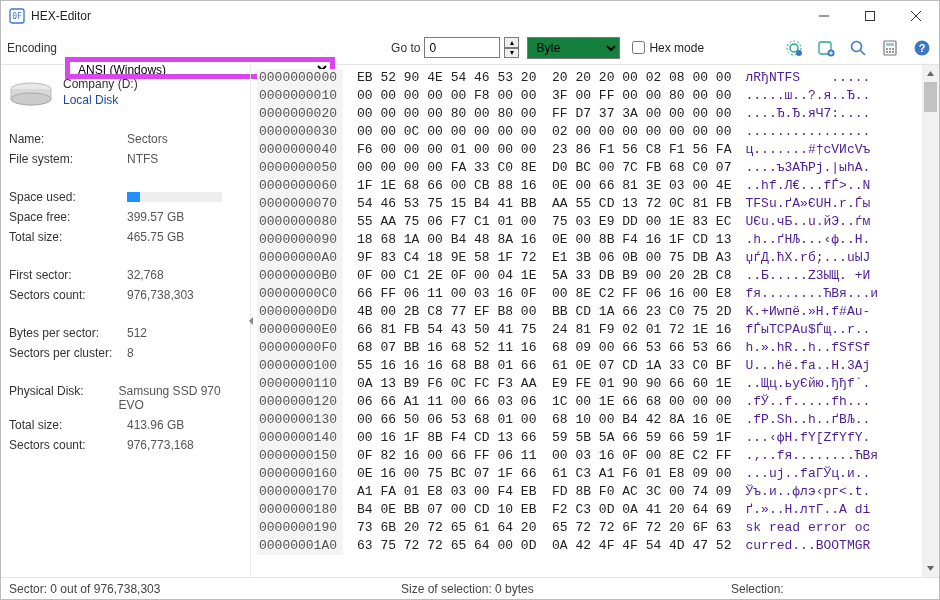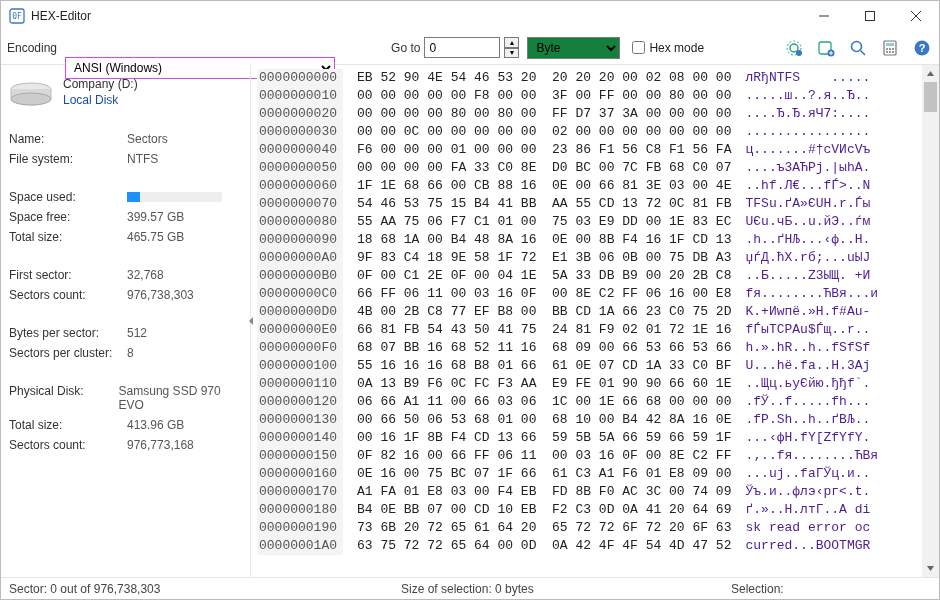--- a/index.html
+++ b/index.html
@@ -4,21 +4,21 @@
 <style>
   * { box-sizing: border-box; margin: 0; padding: 0; }
   body { font-family: "Segoe UI", Tahoma, sans-serif; font-size: 12px; background: #fff; color: #222; }
   .window { width: 940px; height: 600px; border: 1px solid #bbb; display: flex; flex-direction: column; }
   .titlebar { height: 30px; display: flex; align-items: center; padding: 0 0 0 8px; }
   .titlebar .appicon { width:16px; height:16px; margin-right:6px; }
   .titlebar .title { flex: 1; font-size: 12px; }
   .winbtn { width: 46px; height: 30px; display: flex; align-items: center; justify-content: center; }
   .toolbar { height: 34px; border-bottom: 1px solid #e5e5e5; display: flex; align-items: center; padding: 0 8px 0 6px; gap: 8px; }
   .tlabel { font-size: 12px; color: #333; }
-  select.enc { width: 270px; height: 22px; border: 1px solid #d946ef; background: #fff; font-size: 12px; padding: 0 4px; margin-top: 40px; }
+  select.enc { width: 270px; height: 22px; border: 5px solid #d946ef; background: #fff; font-size: 12px; padding: 0 4px; margin-top: 40px; }
   .goto-wrap { display:flex; align-items:center; gap:4px; margin-left: 48px; }
   input.goto { width: 76px; height: 21px; border: 1px solid #7a7a7a; padding: 0 4px; font-size: 12px; }
   .stepper { display:flex; flex-direction:column; }
   .stepper button { width:15px; height:10.5px; font-size:7px; border:1px solid #7a7a7a; background:#f0f0f0; line-height:1; padding:0;}
   select.bytesel { width: 93px; height: 22px; border: 1px solid #7a7a7a; background: #15803d; font-size: 12px; padding: 0 4px;}
   .hexchk { display:flex; align-items:center; gap:4px; margin-left:4px; }
   .hexchk input { width:13px; height:13px; }
   .tool-icons { margin-left:auto; display:flex; align-items:center; gap:14px; }
   .tool-icons .ti { width:18px; height:18px; display:flex; align-items:center; justify-content:center; }
   .body { flex:1; display:flex; overflow:hidden; position:relative;}

